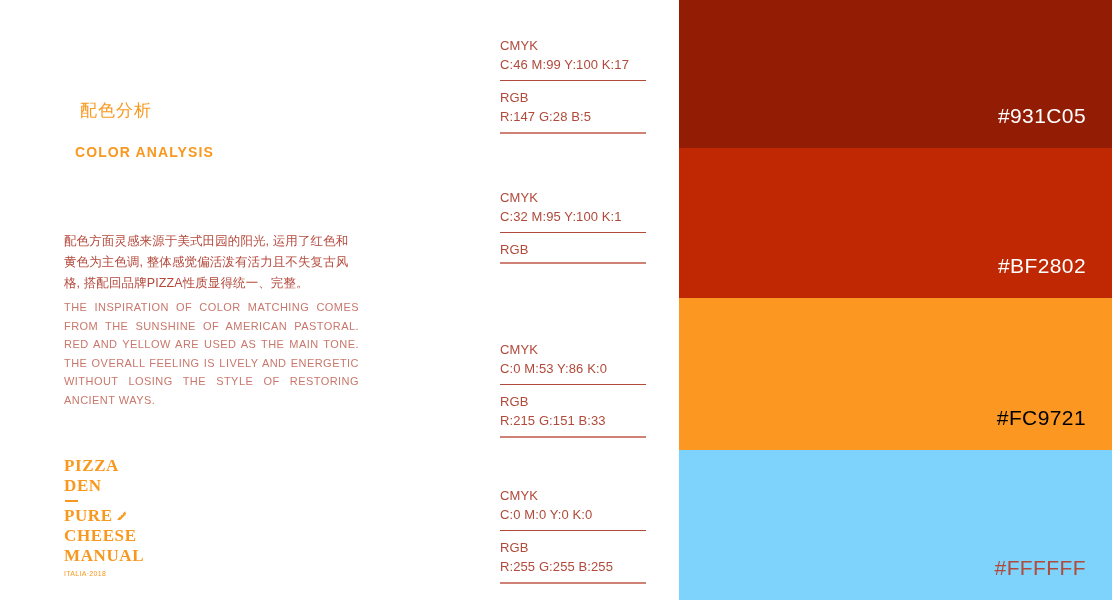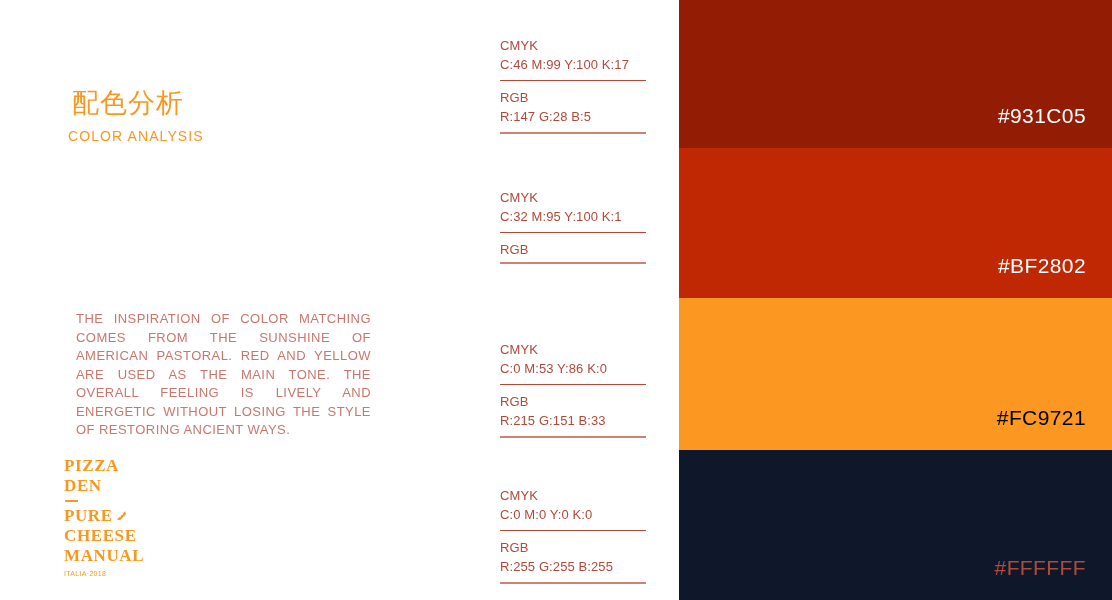--- a/index.html
+++ b/index.html
@@ -24,60 +24,60 @@
     width: 470px;
     height: 600px;
   }
 
   .title-block {
     position: absolute;
     left: 64px;
     top: 80px;
   }
   .title-cn {
-    font-size: 27px;
+    font-size: 17px;
     line-height: 30px;
     color: #F9981E;
     letter-spacing: 1px;
     font-weight: 400;
-    margin: 8px;
+    margin: 16px;
   }
   .title-en {
     font-size: 14px;
     line-height: 20px;
     color: #F9981E;
     letter-spacing: 1.1px;
-    margin: 4px 0 0 4px;
-    font-weight: 400;
+    margin: 4px 0 0 11px;
+    font-weight: 700;
   }
 
   .para-cn {
     position: absolute;
     left: 64px;
     top: 231px;
     width: 296px;
     font-size: 12.5px;
     line-height: 21px;
     color: #B4493C;
     letter-spacing: 0.1px;
     margin: 0;
   }
 
   .para-en {
     position: absolute;
     left: 64px;
     top: 298px;
     width: 295px;
-    font-size: 13px;
+    font-size: 11px;
     line-height: 18.5px;
     color: #C9776C;
     letter-spacing: 0.45px;
     text-align: justify;
     text-align-last: left;
-    margin: 12px;
+    margin: 0;
   }
 
   
   .logo-block {
     position: absolute;
     left: 64px;
     top: 456px;
     color: #F9981E;
     font-family: "Liberation Serif", serif;
   }
@@ -173,20 +173,21 @@
 </head>
 <body>
 
 <div class="left-col">
 
   <div class="title-block">
     <div class="title-cn">配色分析</div>
     <div class="title-en">COLOR ANALYSIS</div>
   </div>
 
+  <p class="para-cn">配色方面灵感来源于美式田园的阳光, 运用了红色和黄色为主色调, 整体感觉偏活泼有活力且不失复古风格, 搭配回品牌PIZZA性质显得统一、完整。</p>
 
   <p class="para-en">THE INSPIRATION OF COLOR MATCHING COMES FROM THE SUNSHINE OF AMERICAN PASTORAL. RED AND YELLOW ARE USED AS THE MAIN TONE. THE OVERALL FEELING IS LIVELY AND ENERGETIC WITHOUT LOSING THE STYLE OF RESTORING ANCIENT WAYS.</p>
 
   <div class="logo-block">
     <div class="logo-line">PIZZA</div>
     <div class="logo-line">DEN</div>
     <div class="logo-rule"></div>
     <div class="logo-pure-row">
       <span class="logo-line">PURE</span>
       <span class="pizza-icon">
@@ -250,17 +251,17 @@
   </div>
 
   <div class="swatch" style="top:148px;height:150px;background:#BF2802">
     <span class="swatch-hex" style="color:#FFFFFF">#BF2802</span>
   </div>
 
   <div class="swatch" style="top:298px;height:152px;background:#FC9721">
     <span class="swatch-hex" style="color:#000000">#FC9721</span>
   </div>
 
-  <div class="swatch" style="top:450px;height:150px;background:#0f172a">
+  <div class="swatch" style="top:450px;height:150px;background:#7dd3fc">
     <span class="swatch-hex" style="color:#B04A3A">#FFFFFF</span>
   </div>
 
 </div>
 
 </body></html>

